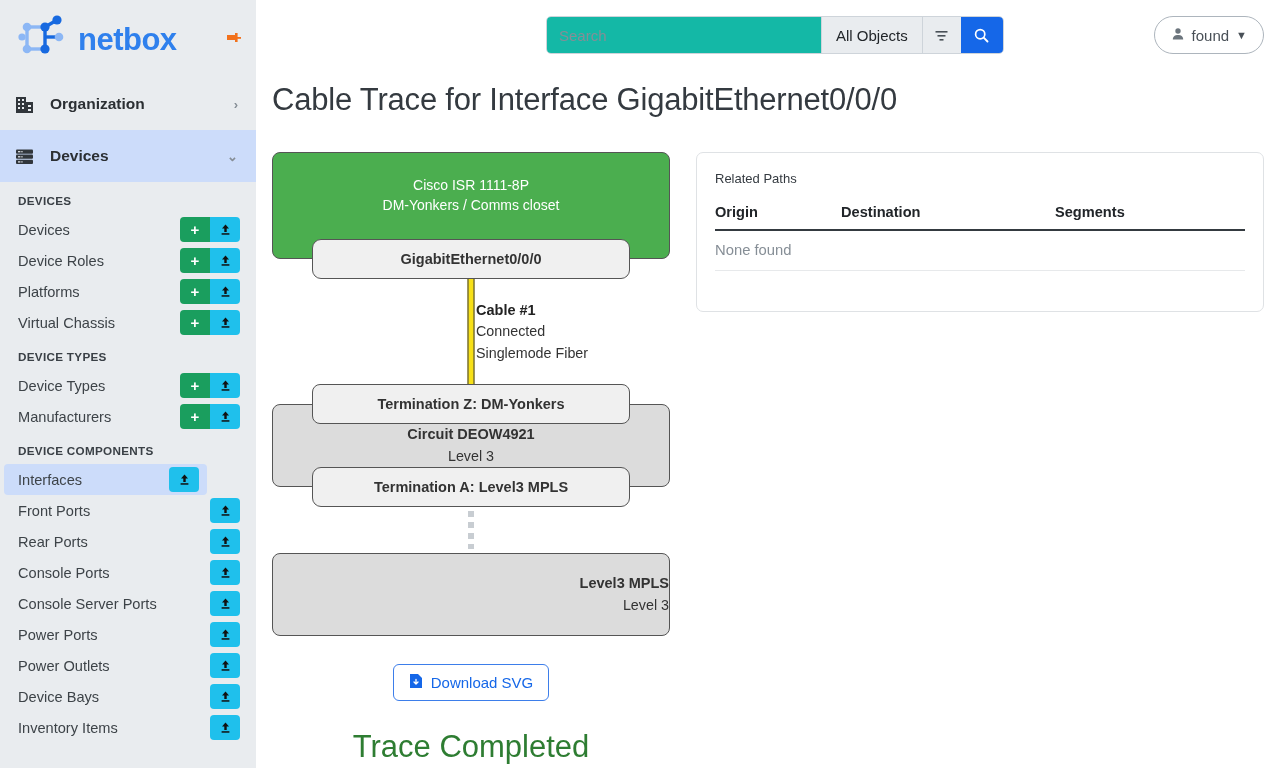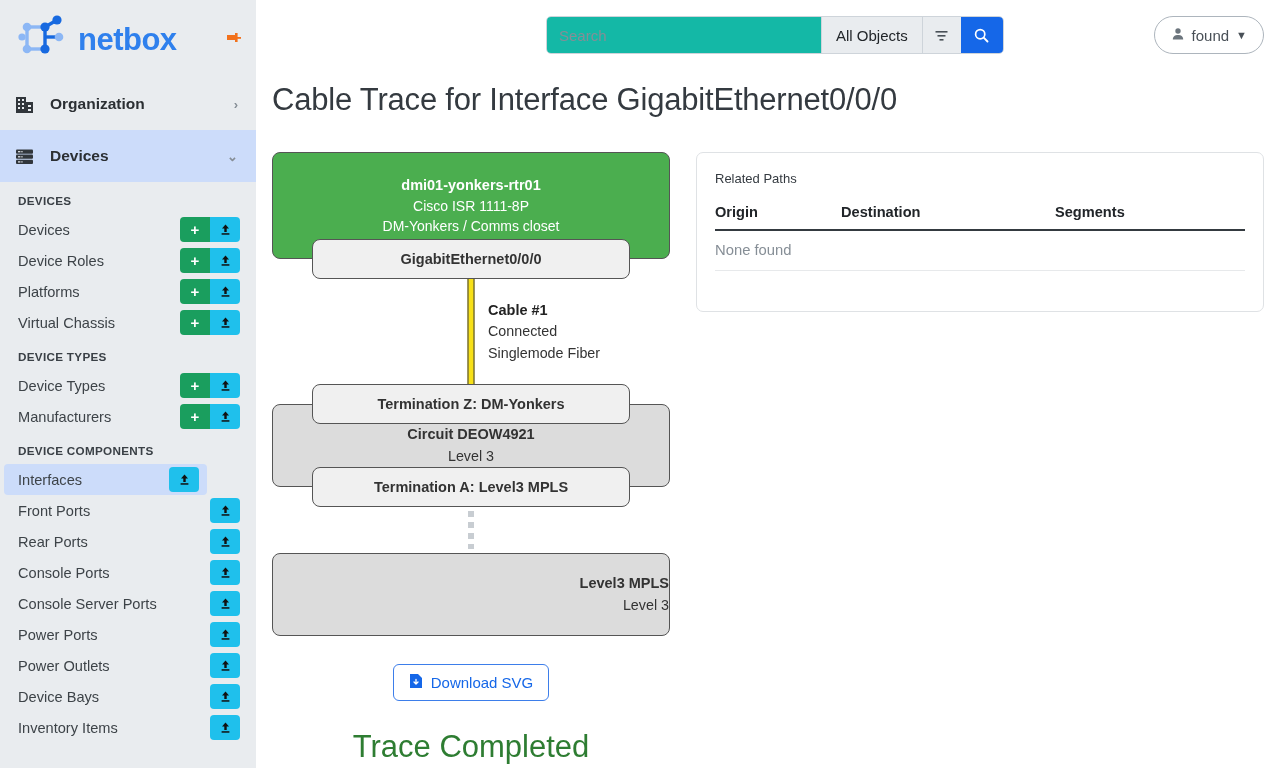--- a/index.html
+++ b/index.html
@@ -136,31 +136,31 @@
   .tr-device .l1 { font-size: 14.5px; font-weight: 700; line-height: 1.45; }
   .tr-device .l2, .tr-device .l3 { font-size: 14px; font-weight: 400; line-height: 1.45; }
 
   .tr-term {
     background: #f0f0f0; color: #333;
     width: 318px; height: 40px; margin: 0 auto;
     display: flex; align-items: center; justify-content: center;
     font-size: 14.5px; font-weight: 700;
     position: relative; z-index: 3;
   }
-  .pull-up { margin-top: -20px; }
+  .pull-up { margin-top: -20px; border-radius: 9px; }
 
   .cable-seg { position: relative; height: 105px; }
   .cable-line {
     position: absolute; left: 50%; transform: translateX(-50%);
     top: 0; bottom: 0; width: 7px;
     background: #f7e017;
     border-left: 1px solid #3b3b3b; border-right: 1px solid #3b3b3b;
   }
   .cable-info {
-    position: absolute; left: 216px; top: 20px;
+    position: absolute; left: 204px; top: 20px;
     text-align: left; line-height: 1.52;
   }
   .cable-info .ci-t { font-size: 14.5px; font-weight: 700; color: #222; }
   .cable-info .ci-s { font-size: 14.3px; color: #333; }
 
   .tr-circuit {
     background: #dcdcdc; color: #333;
     height: 83px; margin-top: -20px;
     display: flex; flex-direction: column;
     align-items: center; justify-content: center;
@@ -512,21 +512,20 @@
       </div>
     </div>
 
     <h1 class="page-title">Cable Trace for Interface GigabitEthernet0/0/0</h1>
 
     <div id="content">
 
       <div class="trace-col">
 
         <div class="tr-node tr-device">
-          <div class="l1">dmi01-yonkers-rtr01</div>
           <div class="l2">Cisco ISR 1111-8P</div>
           <div class="l3">DM-Yonkers / Comms closet</div>
         </div>
 
         <div class="tr-node tr-term pull-up">
           <span>GigabitEthernet0/0/0</span>
         </div>
 
         <div class="cable-seg">
           <div class="cable-line"></div>

